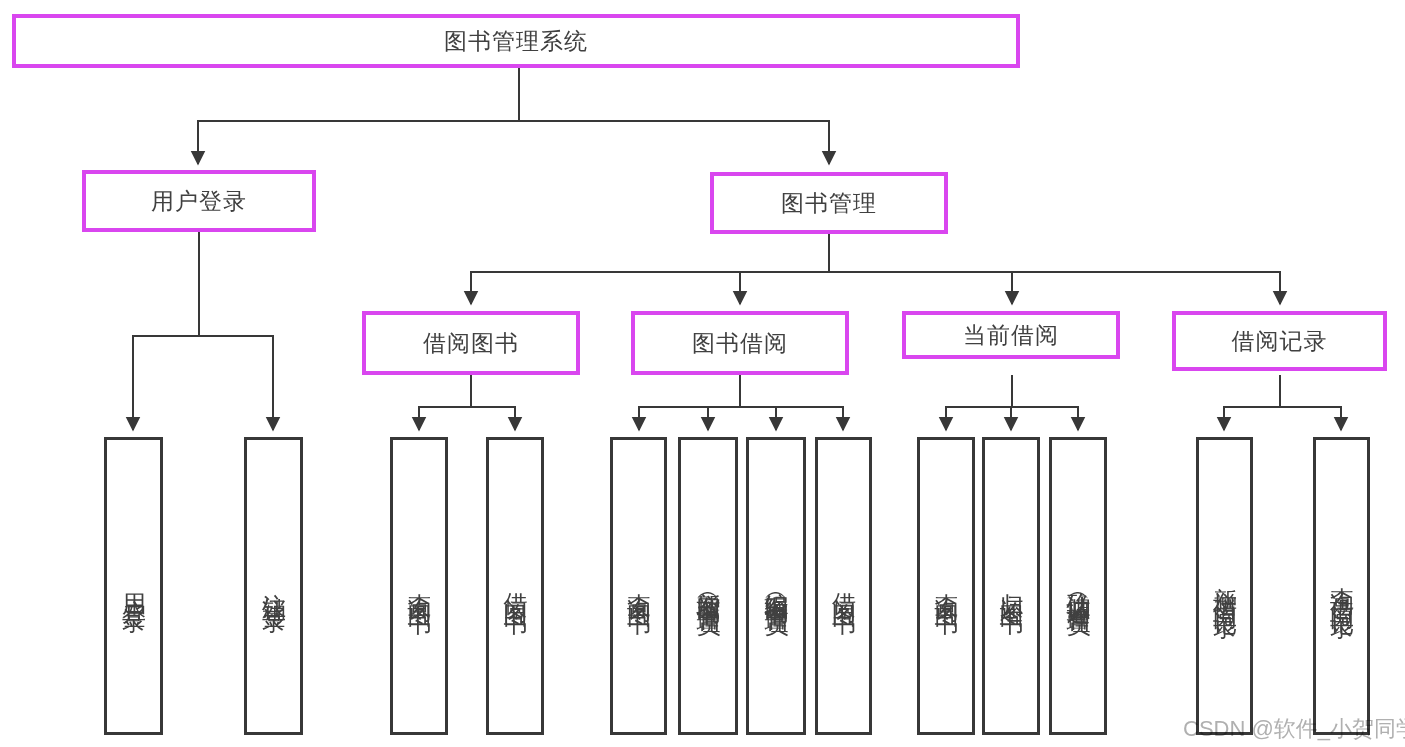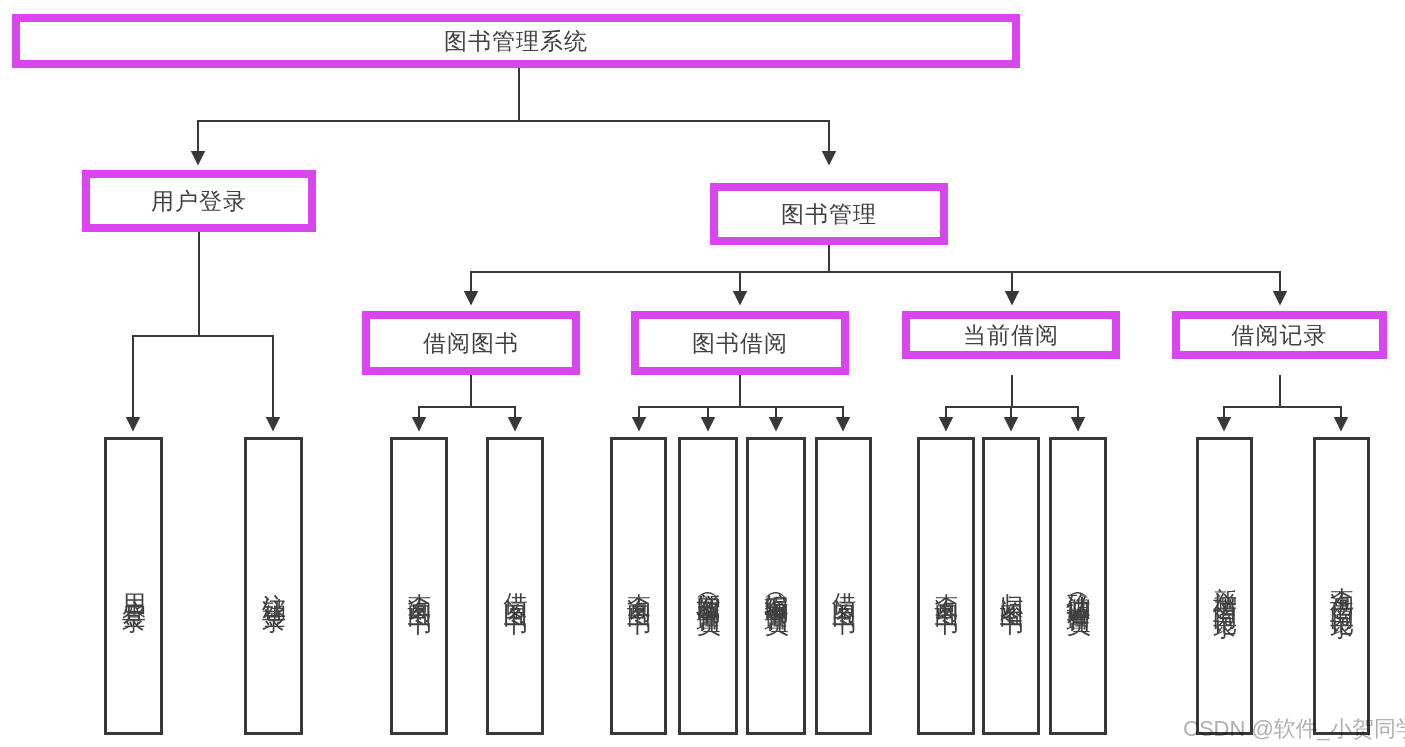--- a/index.html
+++ b/index.html
@@ -18,21 +18,21 @@
   #connectors {
     position: absolute;
     left: 0; top: 0;
     width: 1405px; height: 747px;
     z-index: 1;
     pointer-events: none;
   }
   .hbox {
     position: absolute;
     background: #ffffff;
-    border: 8px solid #d946ef;
+    border: 4px solid #d946ef;
     box-sizing: border-box;
     display: flex;
     align-items: center;
     justify-content: center;
     font-size: 23px;
     letter-spacing: 1px;
     color: #404040;
     z-index: 2;
   }
   .vbox {
@@ -120,34 +120,34 @@
     </g>
   </svg>
 
   <div class="hbox" style="left:12px; top:14px; width:1008px; height:54px;">
     <span>图书管理系统</span>
   </div>
 
   <div class="hbox" style="left:82px; top:170px; width:234px; height:62px;">
     <span>用户登录</span>
   </div>
-  <div class="hbox" style="left:710px; top:183px; width:238px; height:62px;">
+  <div class="hbox" style="left:710px; top:172px; width:238px; height:62px;">
     <span>图书管理</span>
   </div>
 
   <div class="hbox" style="left:362px; top:311px; width:218px; height:64px;">
     <span>借阅图书</span>
   </div>
   <div class="hbox" style="left:631px; top:311px; width:218px; height:64px;text-align:center;">
     <span>图书借阅</span>
   </div>
   <div class="hbox" style="left:902px; top:311px; width:218px; height:48px;">
     <span>当前借阅</span>
   </div>
-  <div class="hbox" style="left:1172px; top:311px; width:215px; height:48px;">
+  <div class="hbox" style="left:1172px; top:311px; width:215px; height:60px;">
     <span>借阅记录</span>
   </div>
 
   <div class="vbox" style="left:104px; top:437px; width:59px; height:298px;">
     <span class="vtext">用户登录</span>
   </div>
   <div class="vbox" style="left:244px; top:437px; width:59px; height:298px;">
     <span class="vtext">注销登录</span>
   </div>
 

